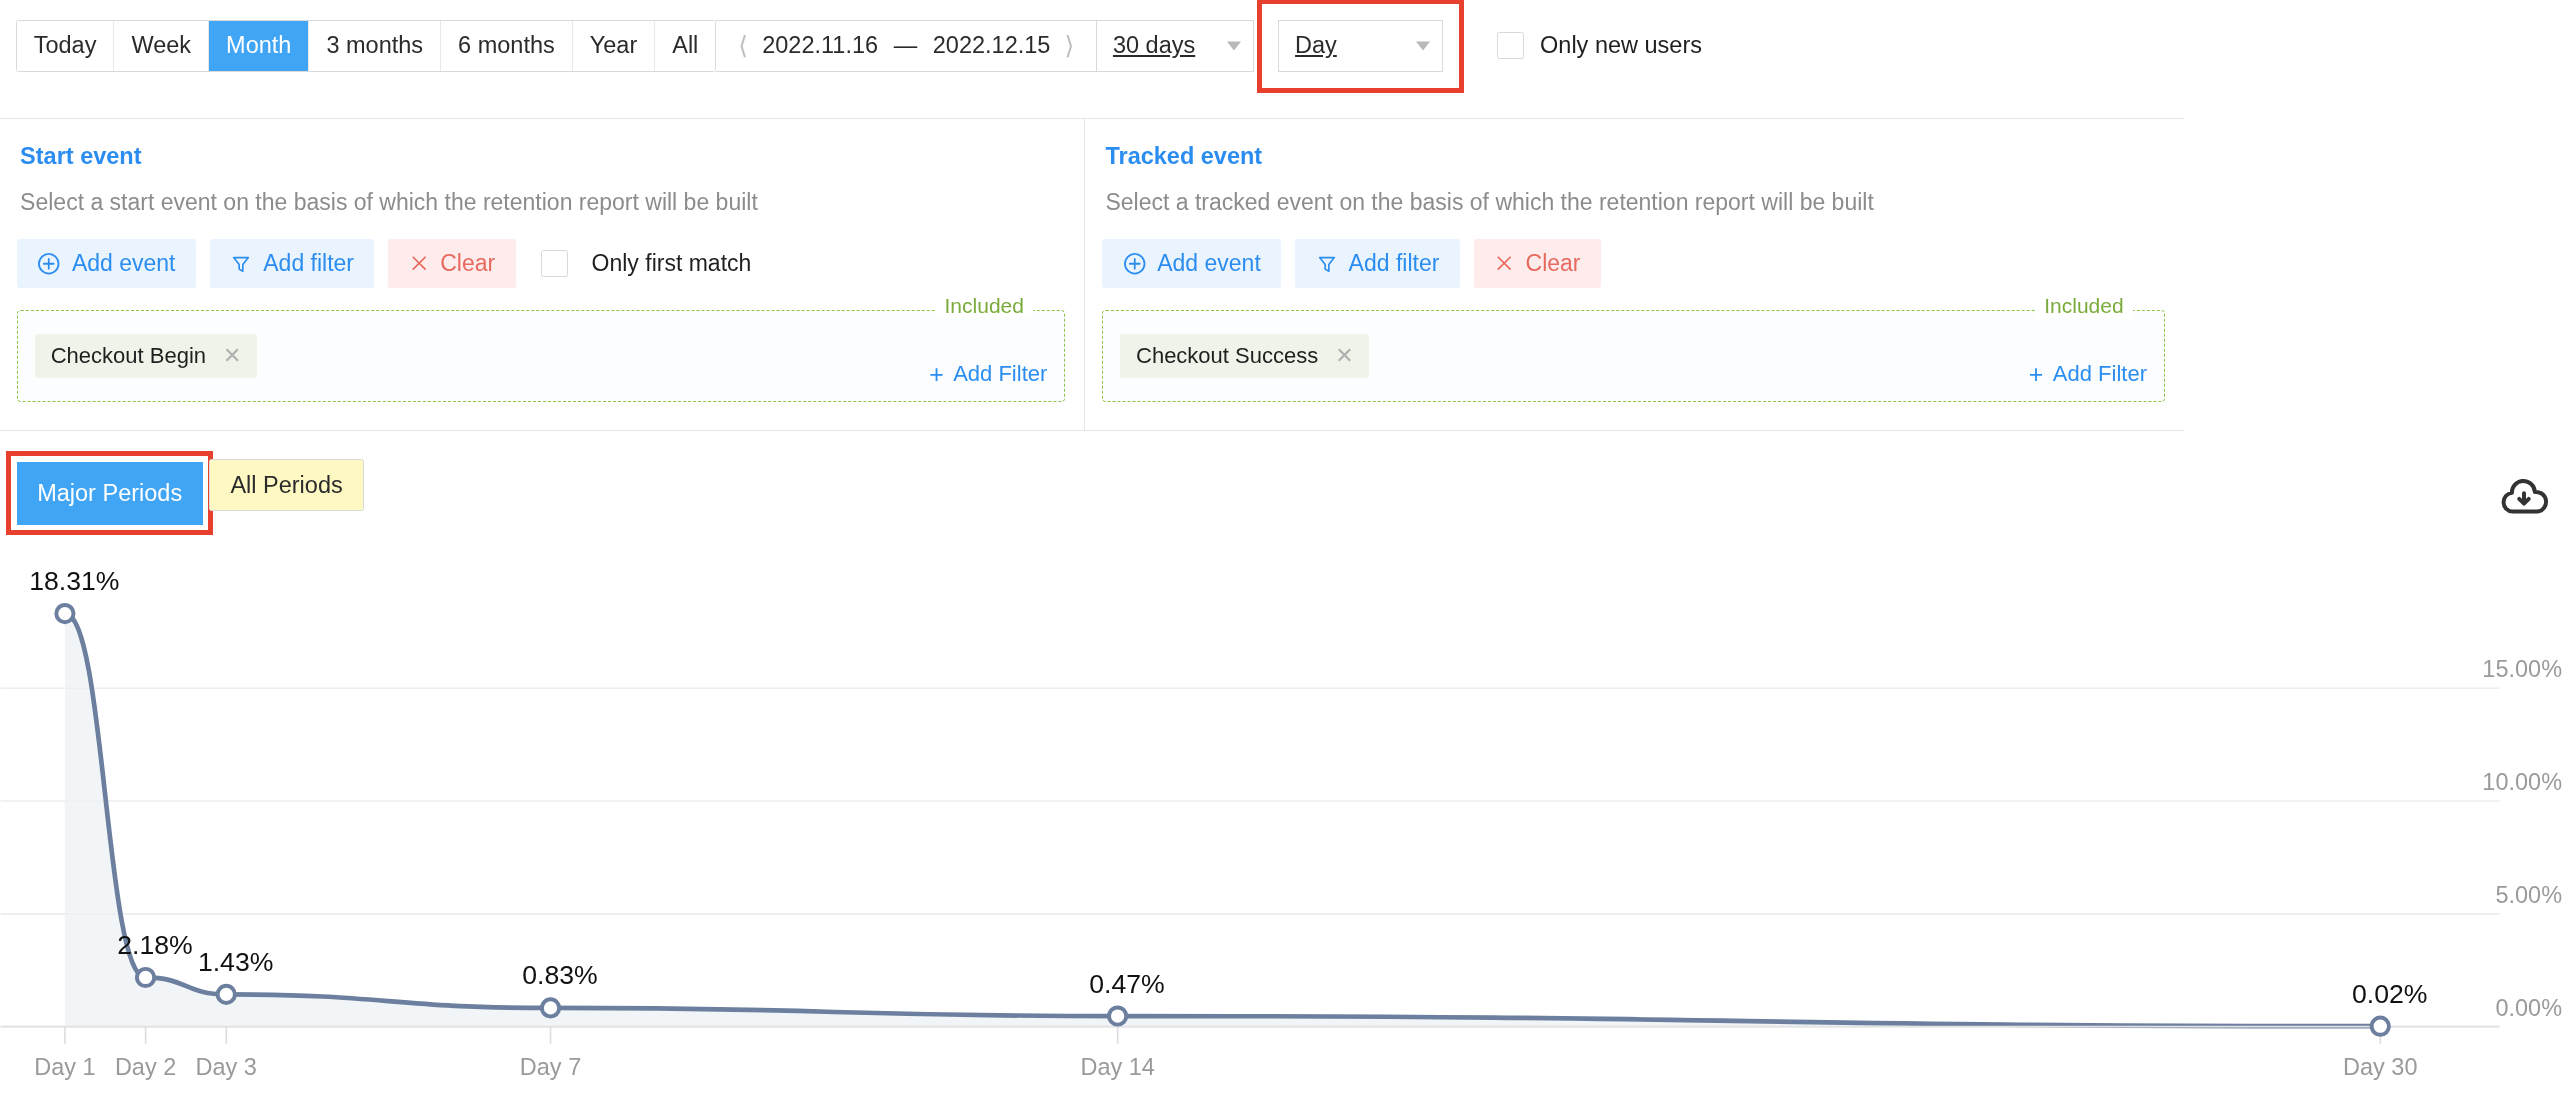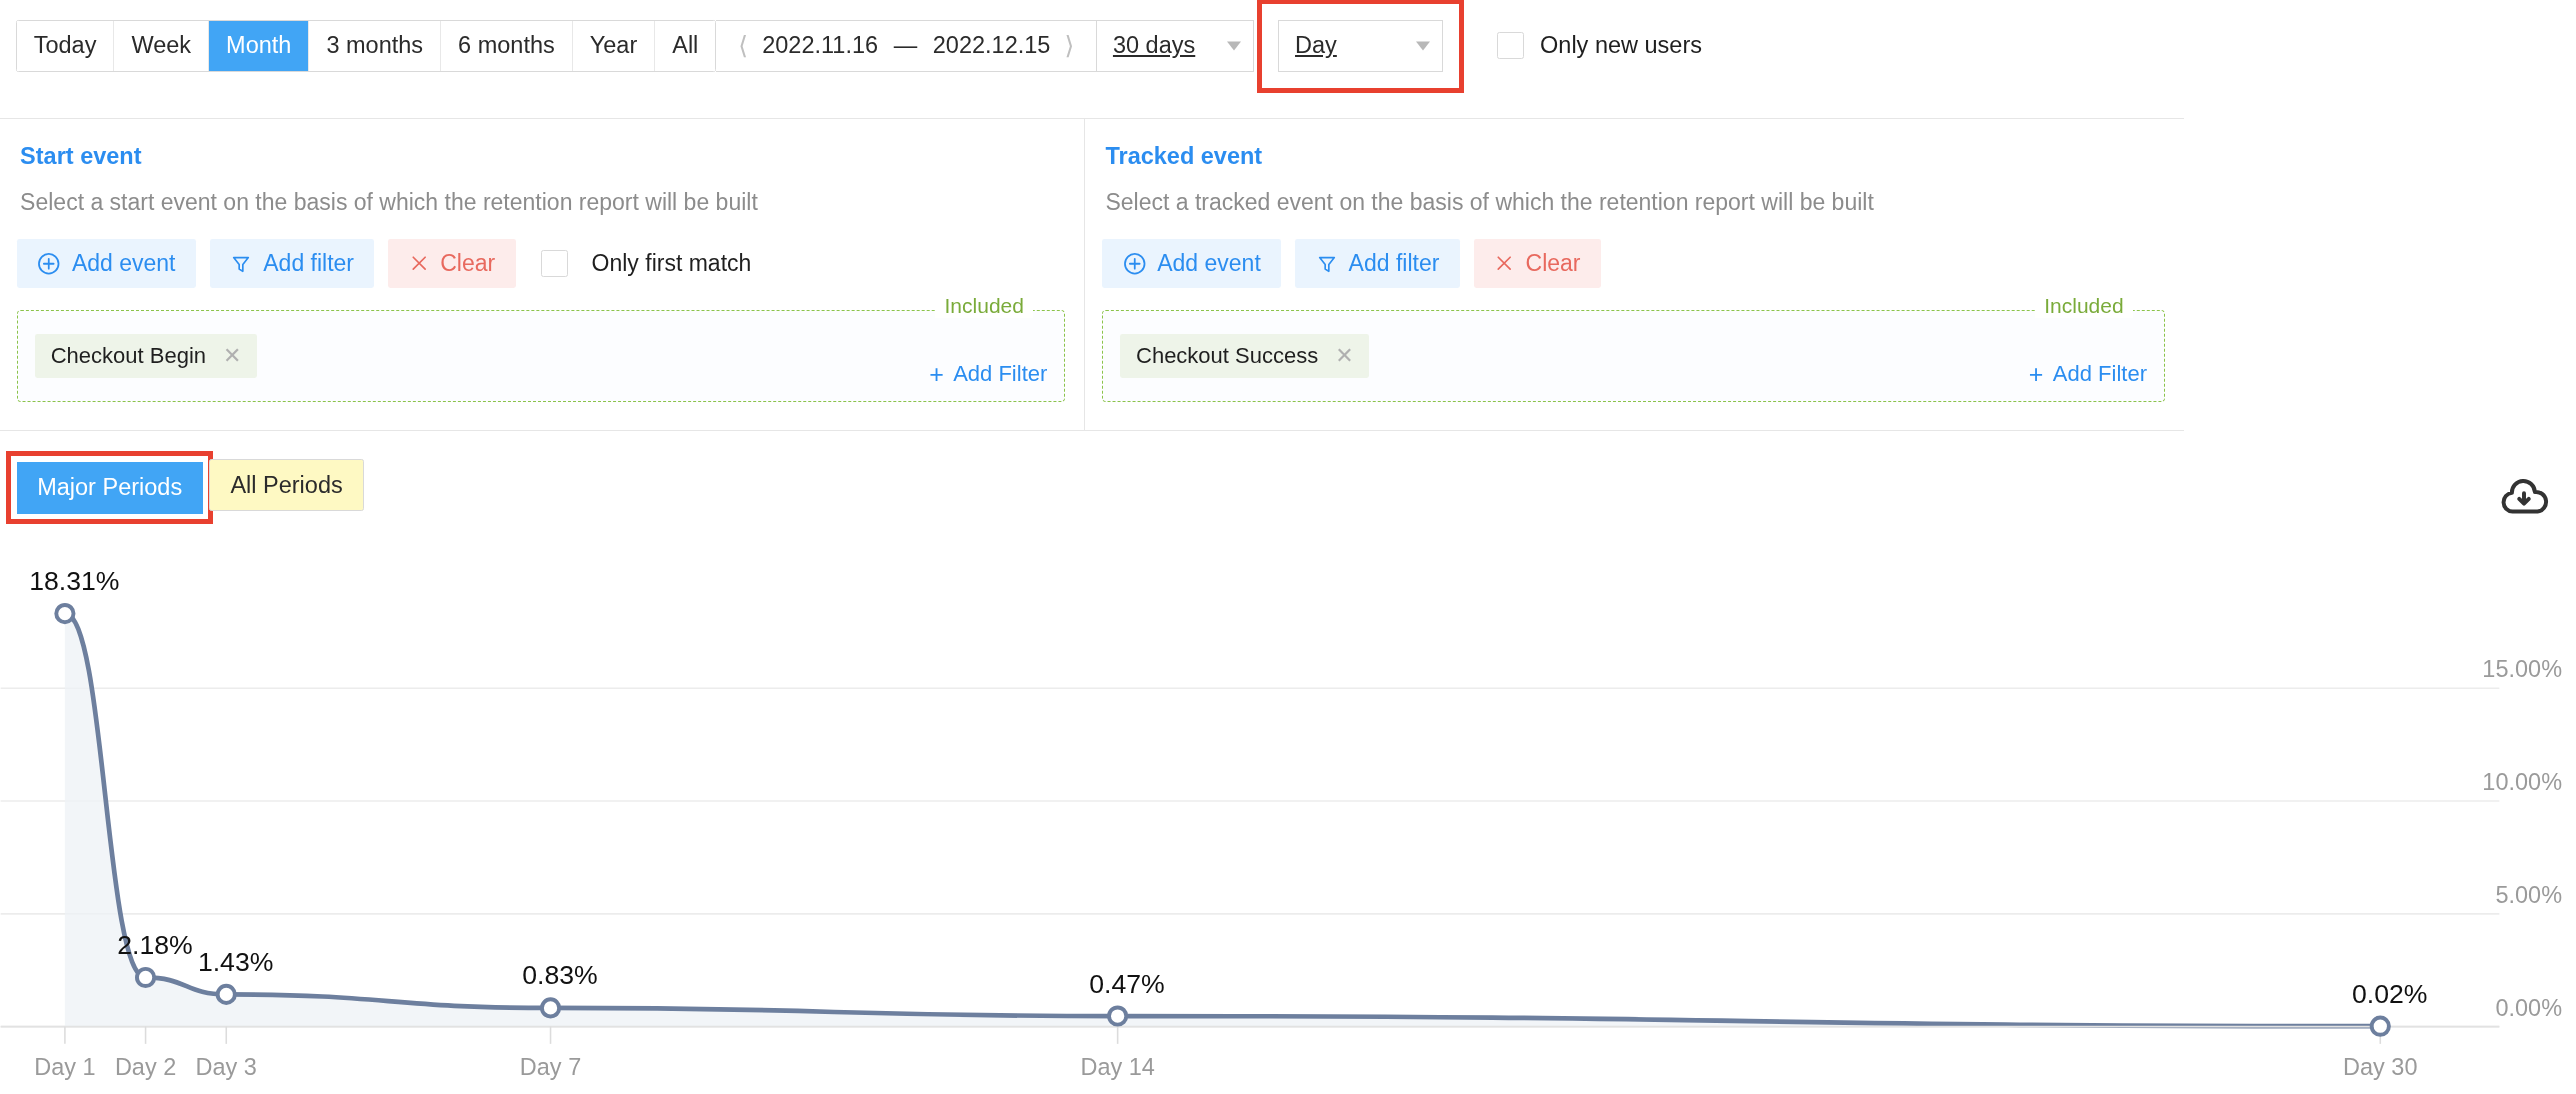--- a/index.html
+++ b/index.html
@@ -163,21 +163,21 @@
   
   .redbox-periods {
     position: absolute; left: 6.3px; top: 451px;
     border: 5.5px solid #e8402f;
     padding: 5.5px;
     background: #fff;
     display: flex; align-items: center;
   }
   .ptab {
     display: flex; align-items: center; justify-content: center;
-    height: 52px; padding: 0 20.4px;
+    height: 63px; padding: 0 20.4px;
     font-size: 23.5px; color: #2b2b2b;
     background: #fff; cursor: pointer;
     white-space: nowrap;
   }
   .ptab.active { background: #41a5f5; color: #fff; }
   .ptab-all {
     position: absolute; left: 209px; top: 459px;
     height: 52px; padding: 0 20.4px;
     display: flex; align-items: center; justify-content: center;
     font-size: 23.5px; color: #2b2b2b;

